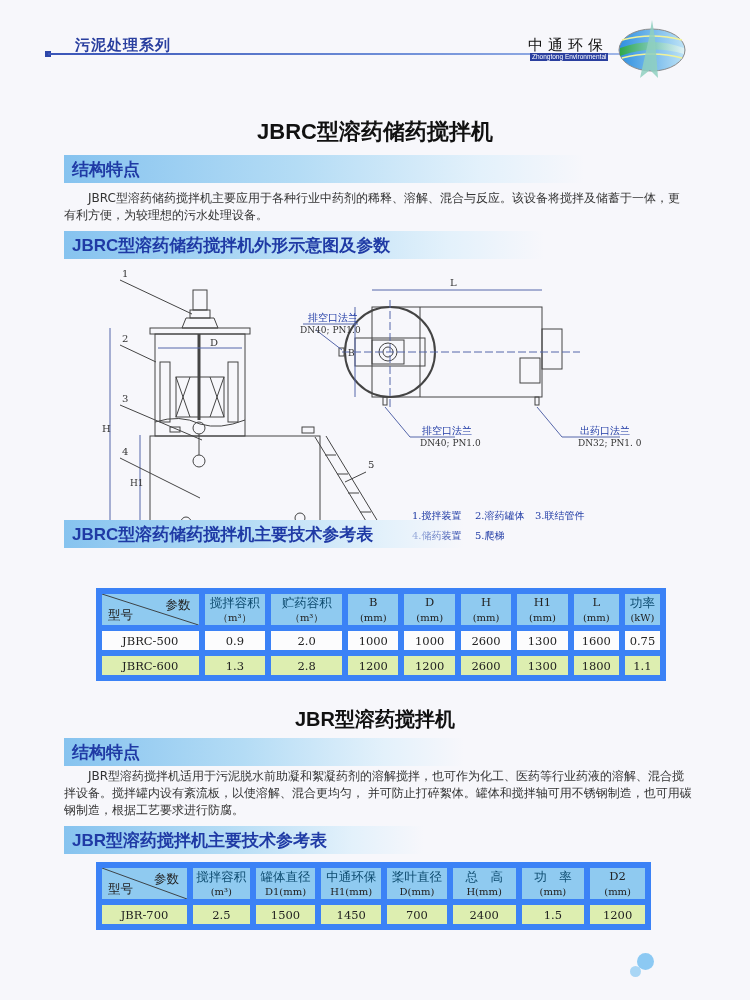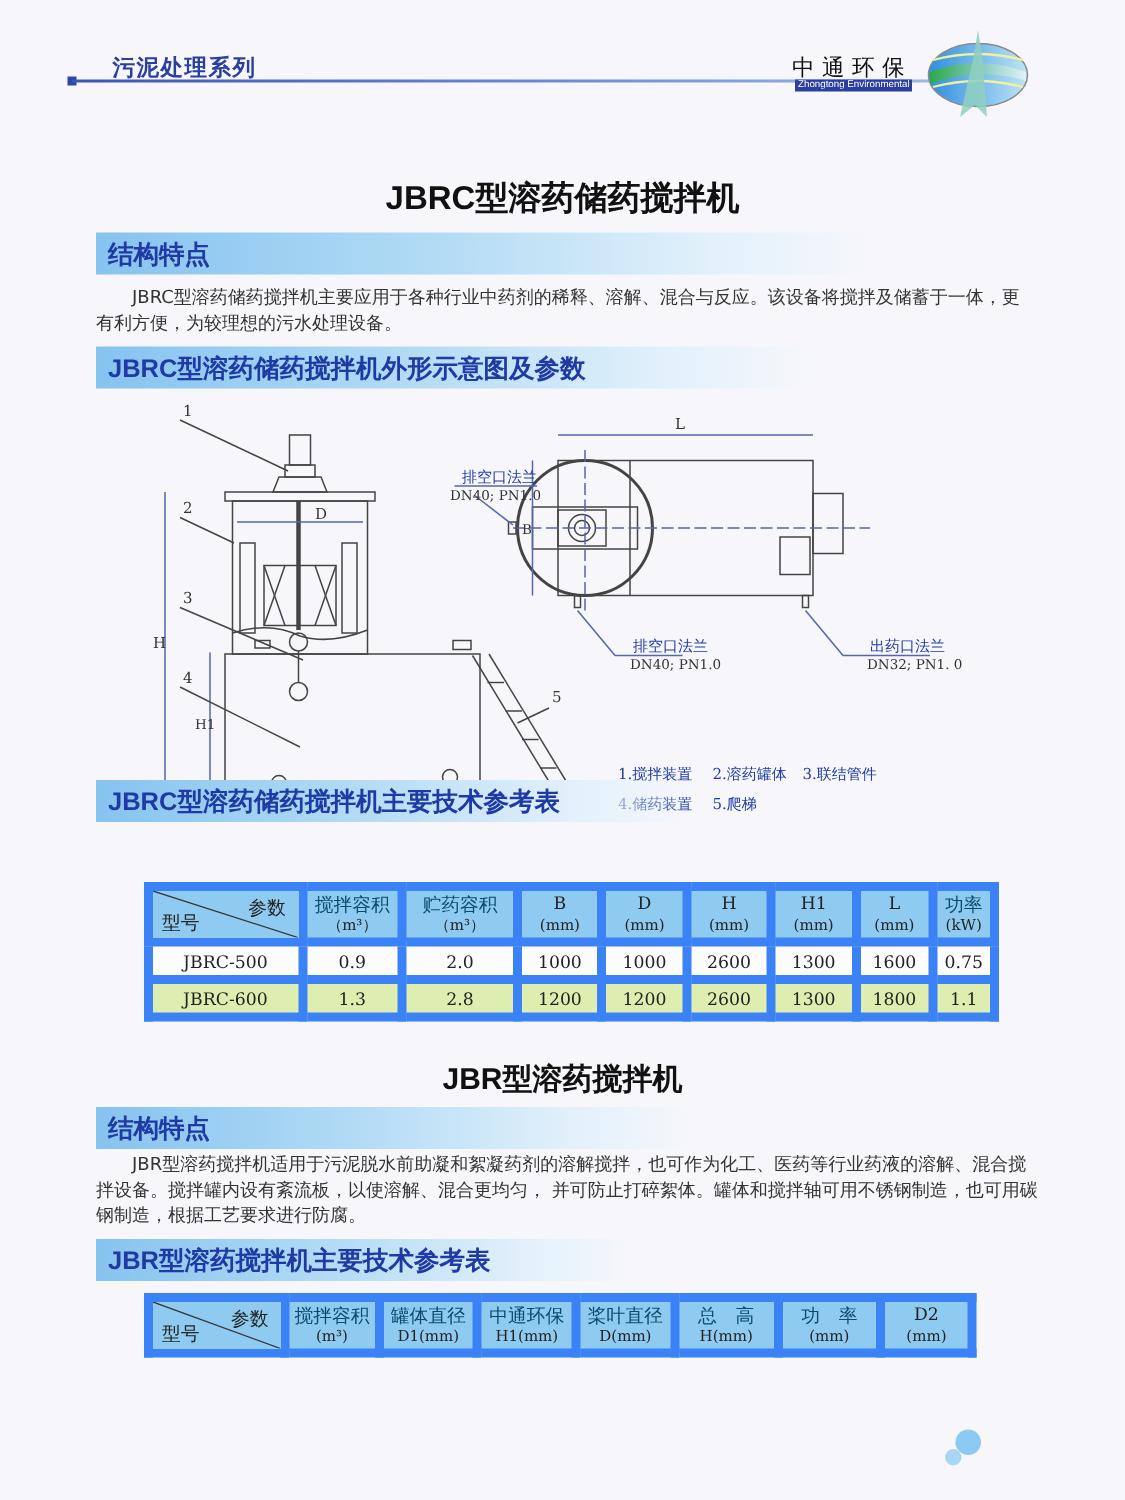--- a/index.html
+++ b/index.html
@@ -346,18 +346,28 @@
           <div class="cn">功　率</div>
           <div class="unit">(mm)</div>
         </th>
       <th style="width:60px;">
           <div>D2</div>
           <div class="unit">(mm)</div>
         </th>
     </tr>
   </thead>
   <tbody>
+    <tr class="hl">
+      <td>JBR-700</td>
+        <td>2.5</td>
+        <td>1500</td>
+        <td>1450</td>
+        <td>700</td>
+        <td>2400</td>
+        <td>1.5</td>
+        <td>1200</td>
+    </tr>
   </tbody>
 </table>
 
 <div class="bubble2"></div>
 <div class="bubble1"></div>
 <div class="page-num">19</div>
 
 </body></html>

